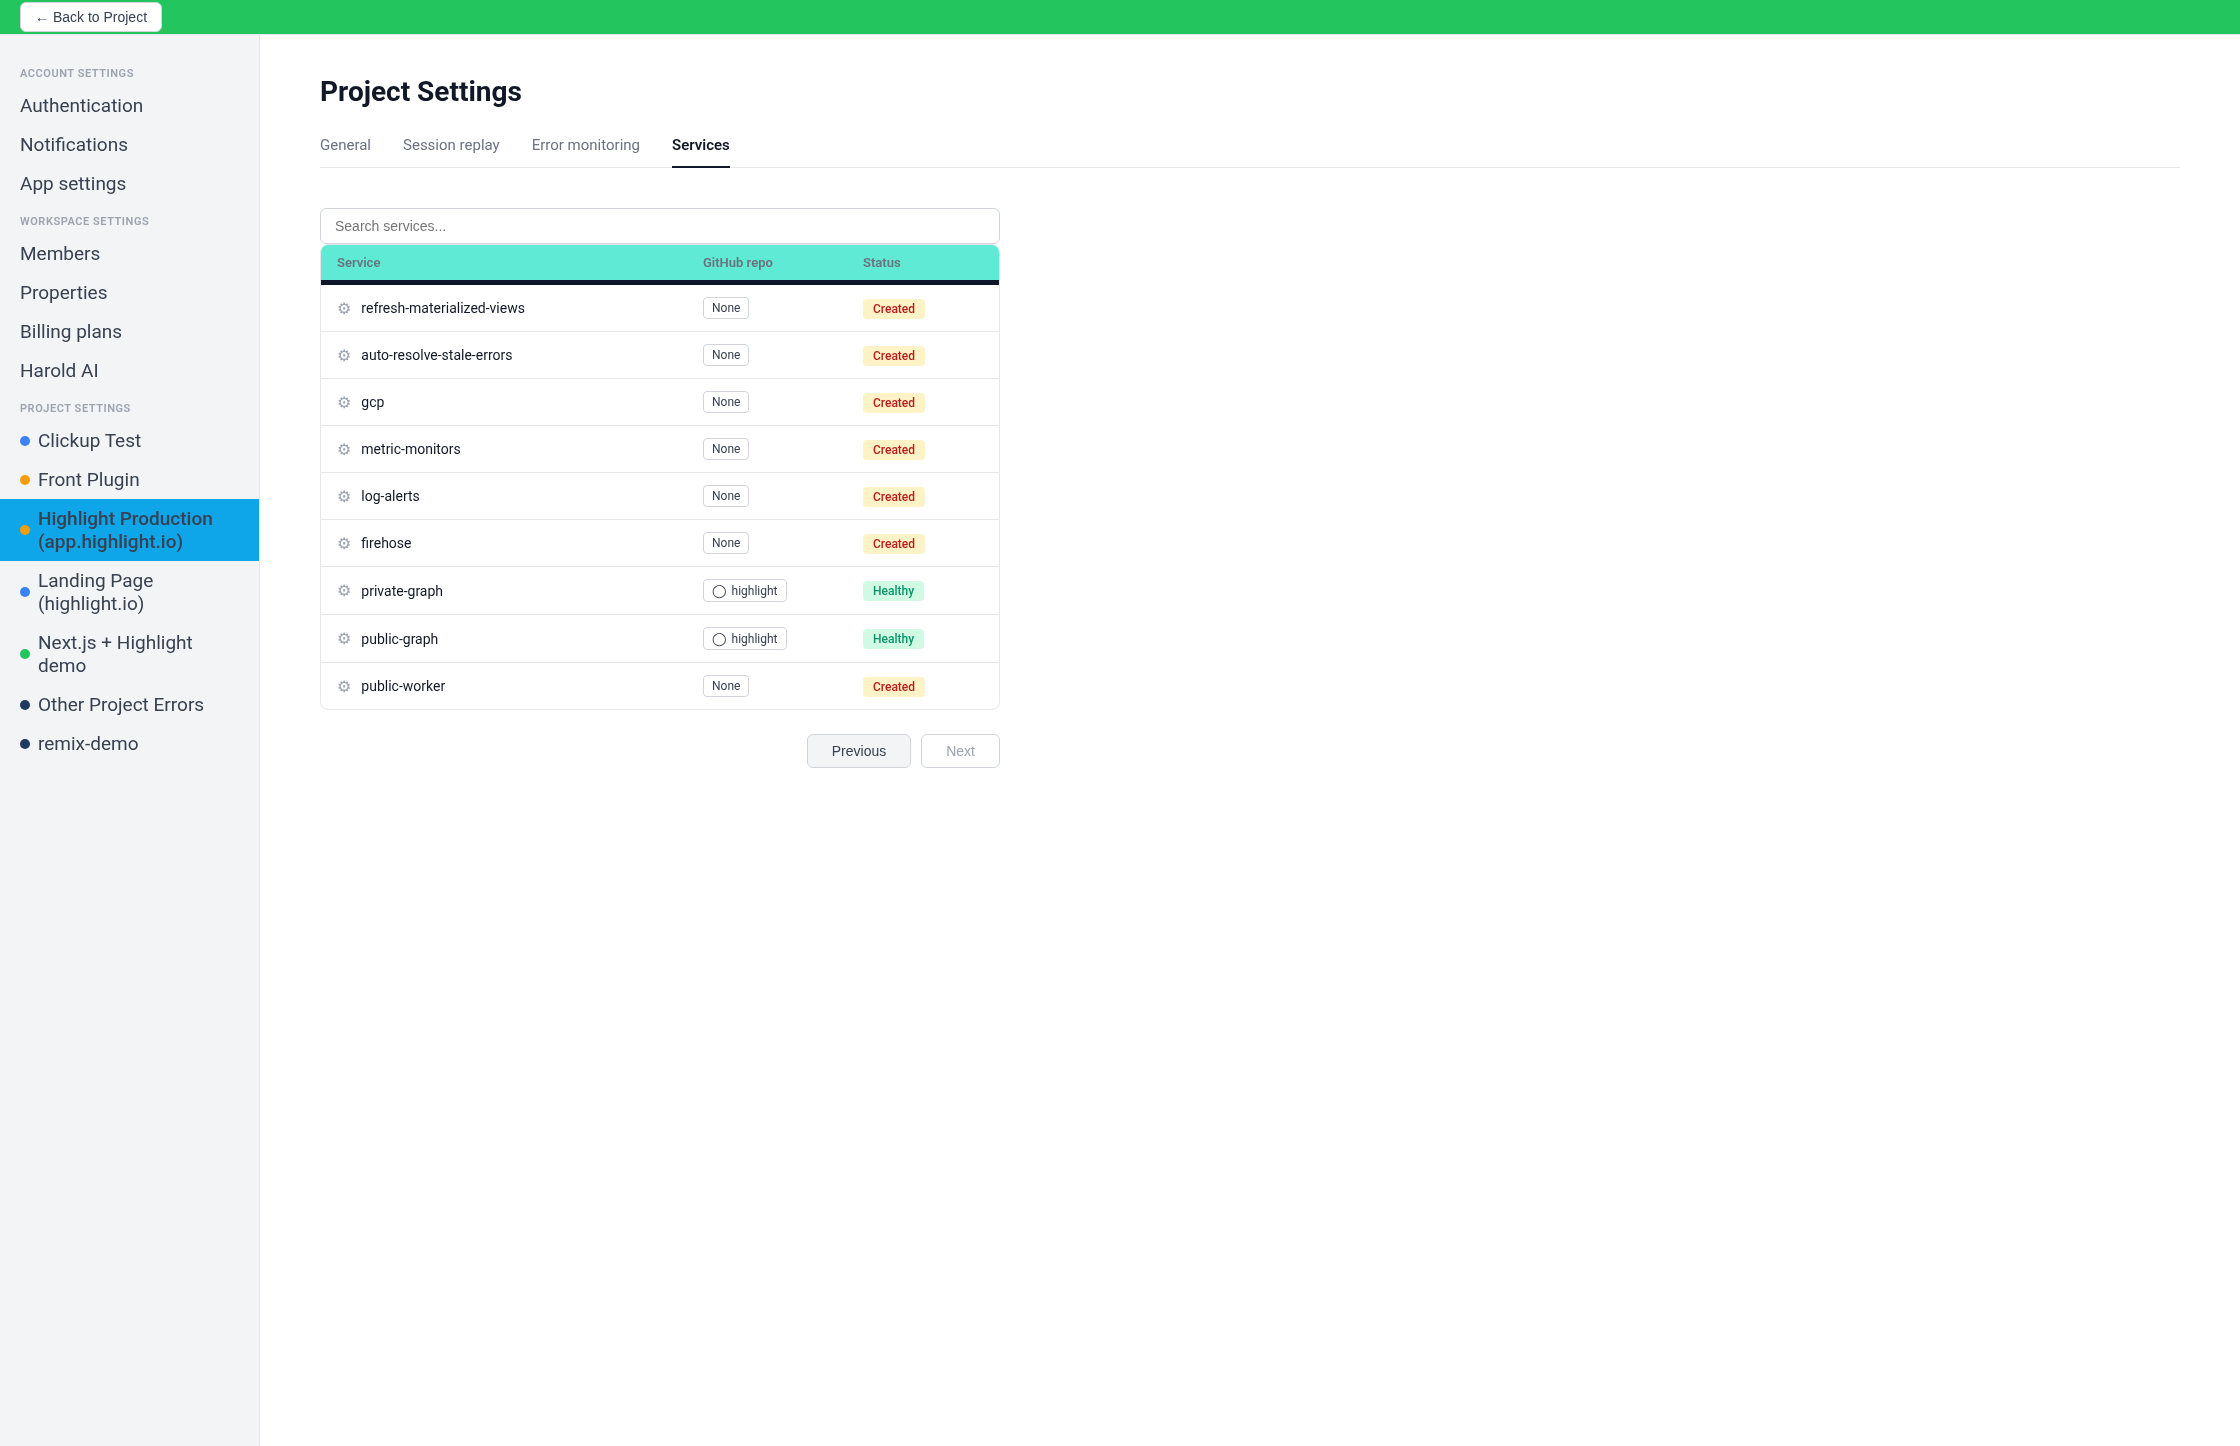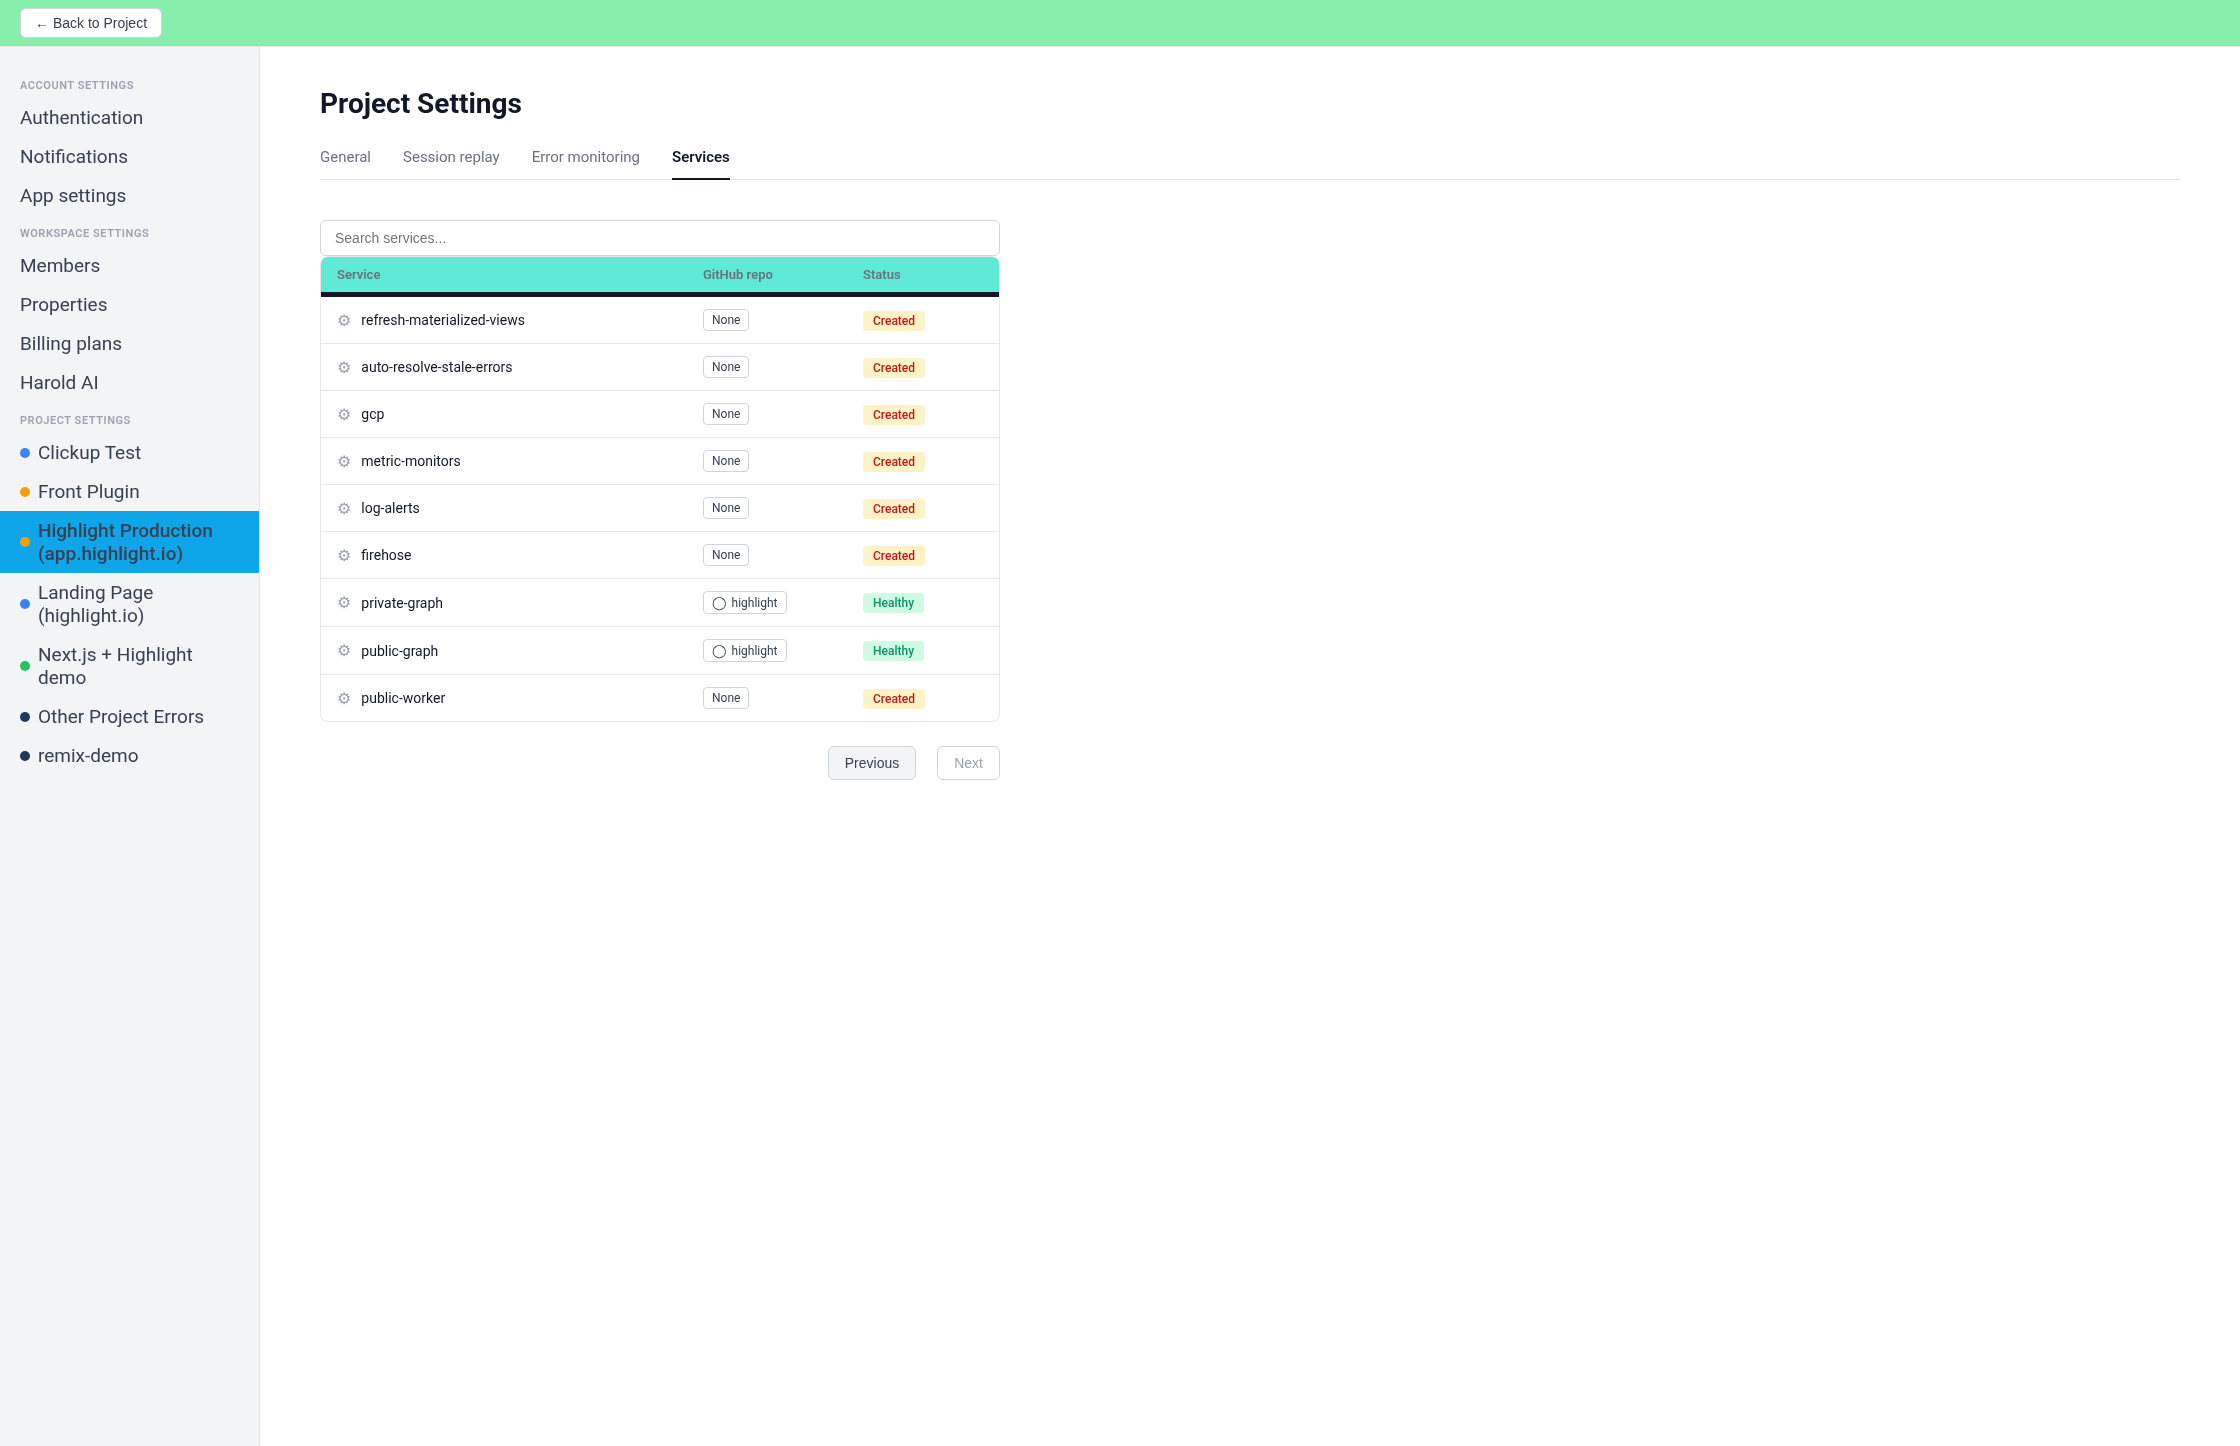--- a/index.html
+++ b/index.html
@@ -4,22 +4,22 @@
   <style>
     * { box-sizing: border-box; margin: 0; padding: 0; }
     body {
       font-family: -apple-system, BlinkMacSystemFont, 'Segoe UI', Roboto, sans-serif;
       background: #f3f4f6;
       min-height: 100vh;
       display: flex;
       flex-direction: column;
     }
     .top-bar {
-      background: #86efac;
-      padding: 8px 20px;
+      background: #22c55e;
+      padding: 2px 20px;
       border-bottom: 1px solid #e5e7eb;
     }
     .back-btn {
       display: inline-flex;
       align-items: center;
       gap: 6px;
       background: white;
       border: 1px solid #d1d5db;
       border-radius: 6px;
       padding: 6px 14px;
@@ -176,26 +176,25 @@
       color: #059669;
     }
     .pagination {
       display: flex;
       gap: 10px;
       margin-top: 24px;
       max-width: 680px;
       justify-content: flex-end;
     }
     .pagination-btn {
-      padding: 8px 16px;
+      padding: 8px 24px;
       border-radius: 6px;
       font-size: 14px;
       cursor: pointer;
       border: 1px solid #d1d5db;
-      margin-left: 11px;
     }
     .pagination-btn.active-btn {
       background: #f3f4f6;
       color: #374151;
     }
     .pagination-btn.disabled-btn {
       background: white;
       color: #9ca3af;
       cursor: default;
     }

